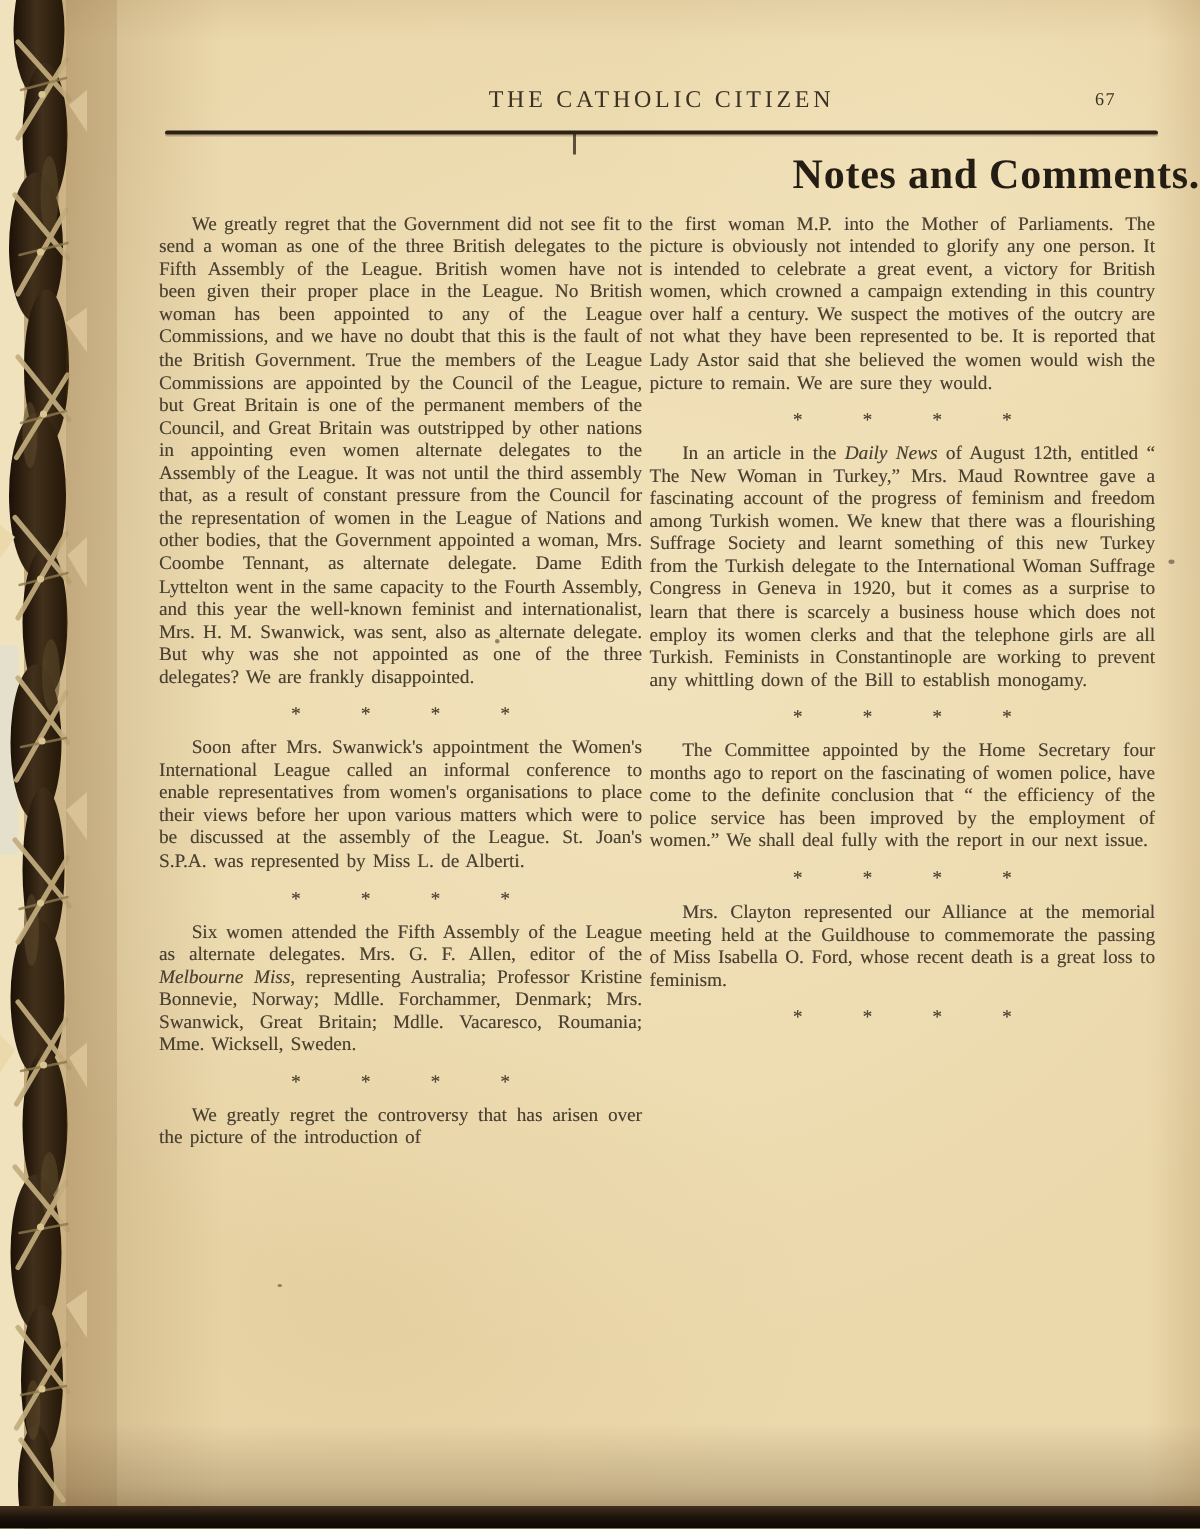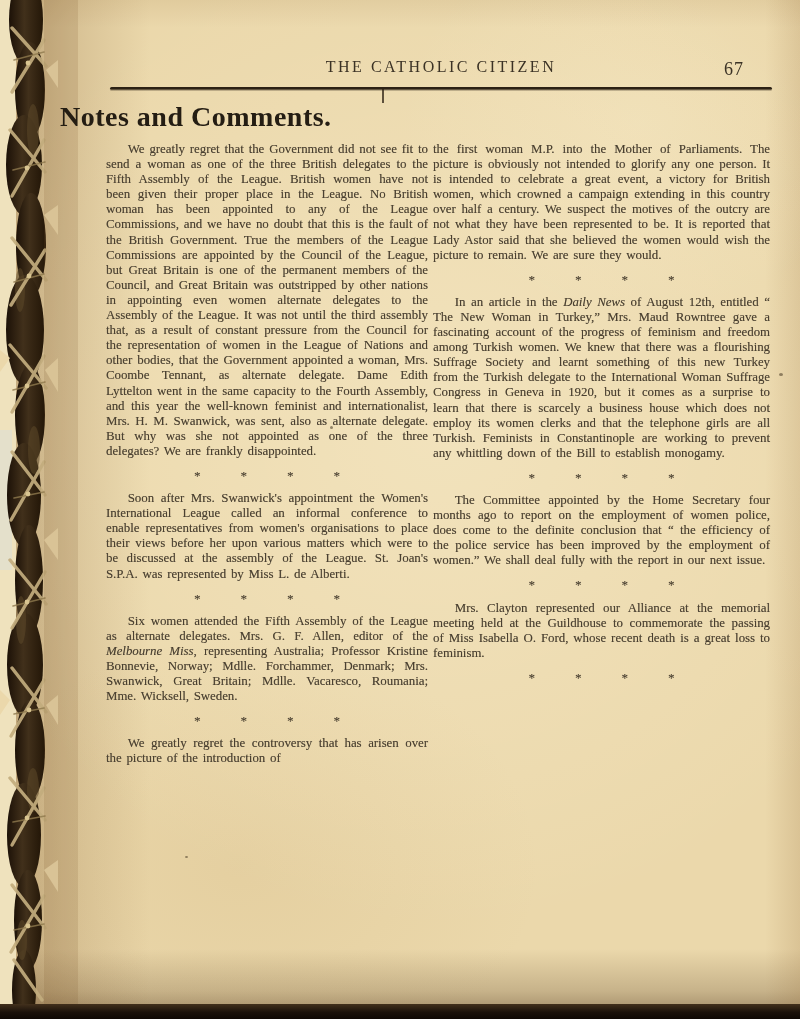--- a/index.html
+++ b/index.html
@@ -27,31 +27,31 @@
   .bottom-edge { position: absolute; left: 0; right: 0; bottom: 0; height: 15px;
     background: linear-gradient(180deg, #42301c 0%, #1a110a 55%, #0e0804 100%); }
 
   
   .binding { position: absolute; left: 0; top: 0; width: 100px; height: 1019px; }
 
   .header-row { position: absolute; left: 110px; top: 58px; width: 662px; height: 22px;
     color: #362d21; }
   .journal-title { position: absolute; left: 0; right: 0; text-align: center;
     font-size: 16px; letter-spacing: 2.5px; color: #3b3225; }
-  .page-number { position: absolute; right: 28px; top: 1px; font-size: 18px;
+  .page-number { position: absolute; right: 28px; top: 1px; font-size: 12px;
     letter-spacing: 1px; color: #3b3225; }
 
   .header-rule { position: absolute; left: 110px; top: 87px; width: 662px; height: 3px;
     background: linear-gradient(180deg, #2c2114 0%, #2c2114 70%, rgba(44,33,20,0.35) 100%);
     border-radius: 2px; box-shadow: 0 1px 0 rgba(44,33,20,0.25); }
   .divider-tick { position: absolute; left: 382px; top: 88px; width: 2px; height: 15px;
     background: rgba(44,33,20,0.75); }
 
   .article-title { position: absolute; left: 60px; width: 740px; top: 101px;
-    text-align: left; font-size: 28px; font-weight: 700; color: #241d13;
+    text-align: right; font-size: 28px; font-weight: 700; color: #241d13;
     letter-spacing: 0.5px; }
 
   .col { position: absolute; top: 142px; font-size: 12.8px; line-height: 15.1px;
     text-align: justify; color: #4a4031; word-spacing: 1.6px;
     text-shadow: 0.2px 0.2px 0.3px rgba(74,64,49,0.45); }
   .col-left  { left: 106px; width: 322px; }
   .col-right { left: 433px; width: 337px; }
   .col p { margin: 0; text-indent: 1.7em; }
   .col em { }
 
@@ -207,21 +207,21 @@
         <span>*</span>
         <span>*</span>
       </div>
       <p><span>In an article in the </span><em>Daily News</em><span> of August 12th, entitled “ The New Woman in Turkey,” Mrs. Maud Rowntree gave a fascinating account of the progress of feminism and freedom among Turkish women.  We knew that there was a flourishing Suffrage Society and learnt something of this new Turkey from the Turkish delegate to the International Woman Suffrage Congress in Geneva in 1920, but it comes as a surprise to learn that there is scarcely a business house which does not employ its women clerks and that the telephone girls are all Turkish.  Feminists in Constantinople are working to prevent any whittling down of the Bill to establish monogamy.</span></p>
       <div class="sep">
         <span>*</span>
         <span>*</span>
         <span>*</span>
         <span>*</span>
       </div>
-      <p><span>The Committee appointed by the Home Secretary four months ago to report on the employment of women police, does come to the definite conclusion that “ the efficiency of the police service has been improved by the employment of women.”  We shall deal fully with the report in our next issue.</span></p>
+      <p><span>The Committee appointed by the Home Secretary four months ago to report on the fascinating of women police, have come to the definite conclusion that “ the efficiency of the police service has been improved by the employment of women.”  We shall deal fully with the report in our next issue.</span></p>
       <div class="sep">
         <span>*</span>
         <span>*</span>
         <span>*</span>
         <span>*</span>
       </div>
       <p><span>Mrs. Clayton represented our Alliance at the memorial meeting held at the Guildhouse to commemorate the passing of Miss Isabella O. Ford, whose recent death is a great loss to feminism.</span></p>
       <div class="sep">
         <span>*</span>
         <span>*</span>

